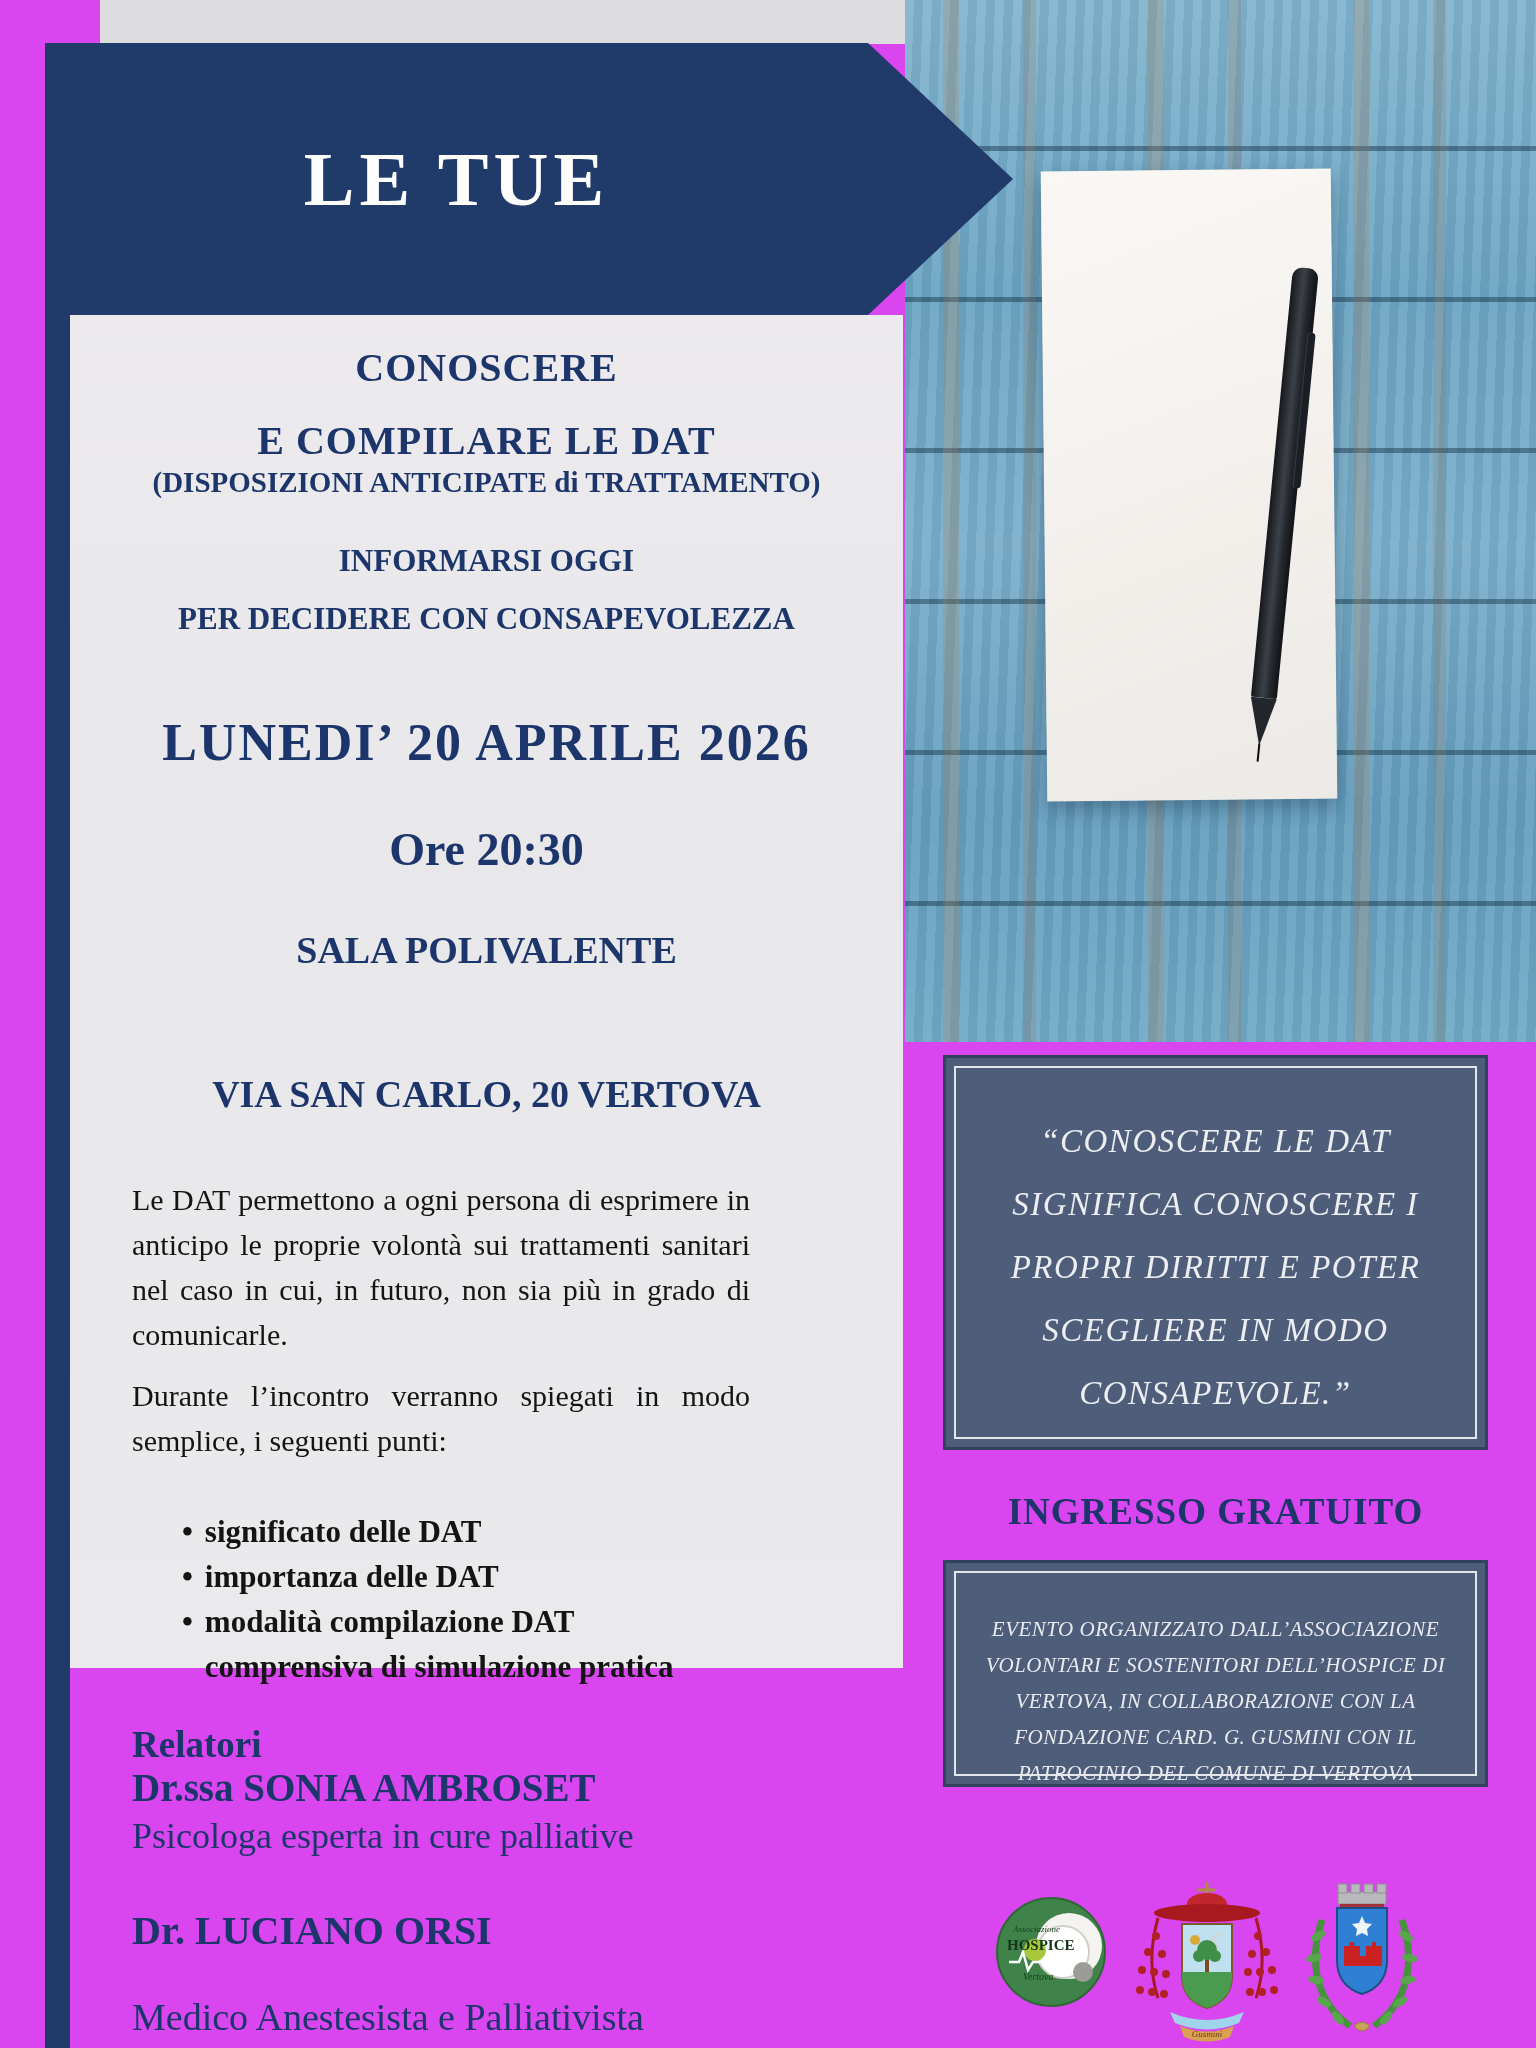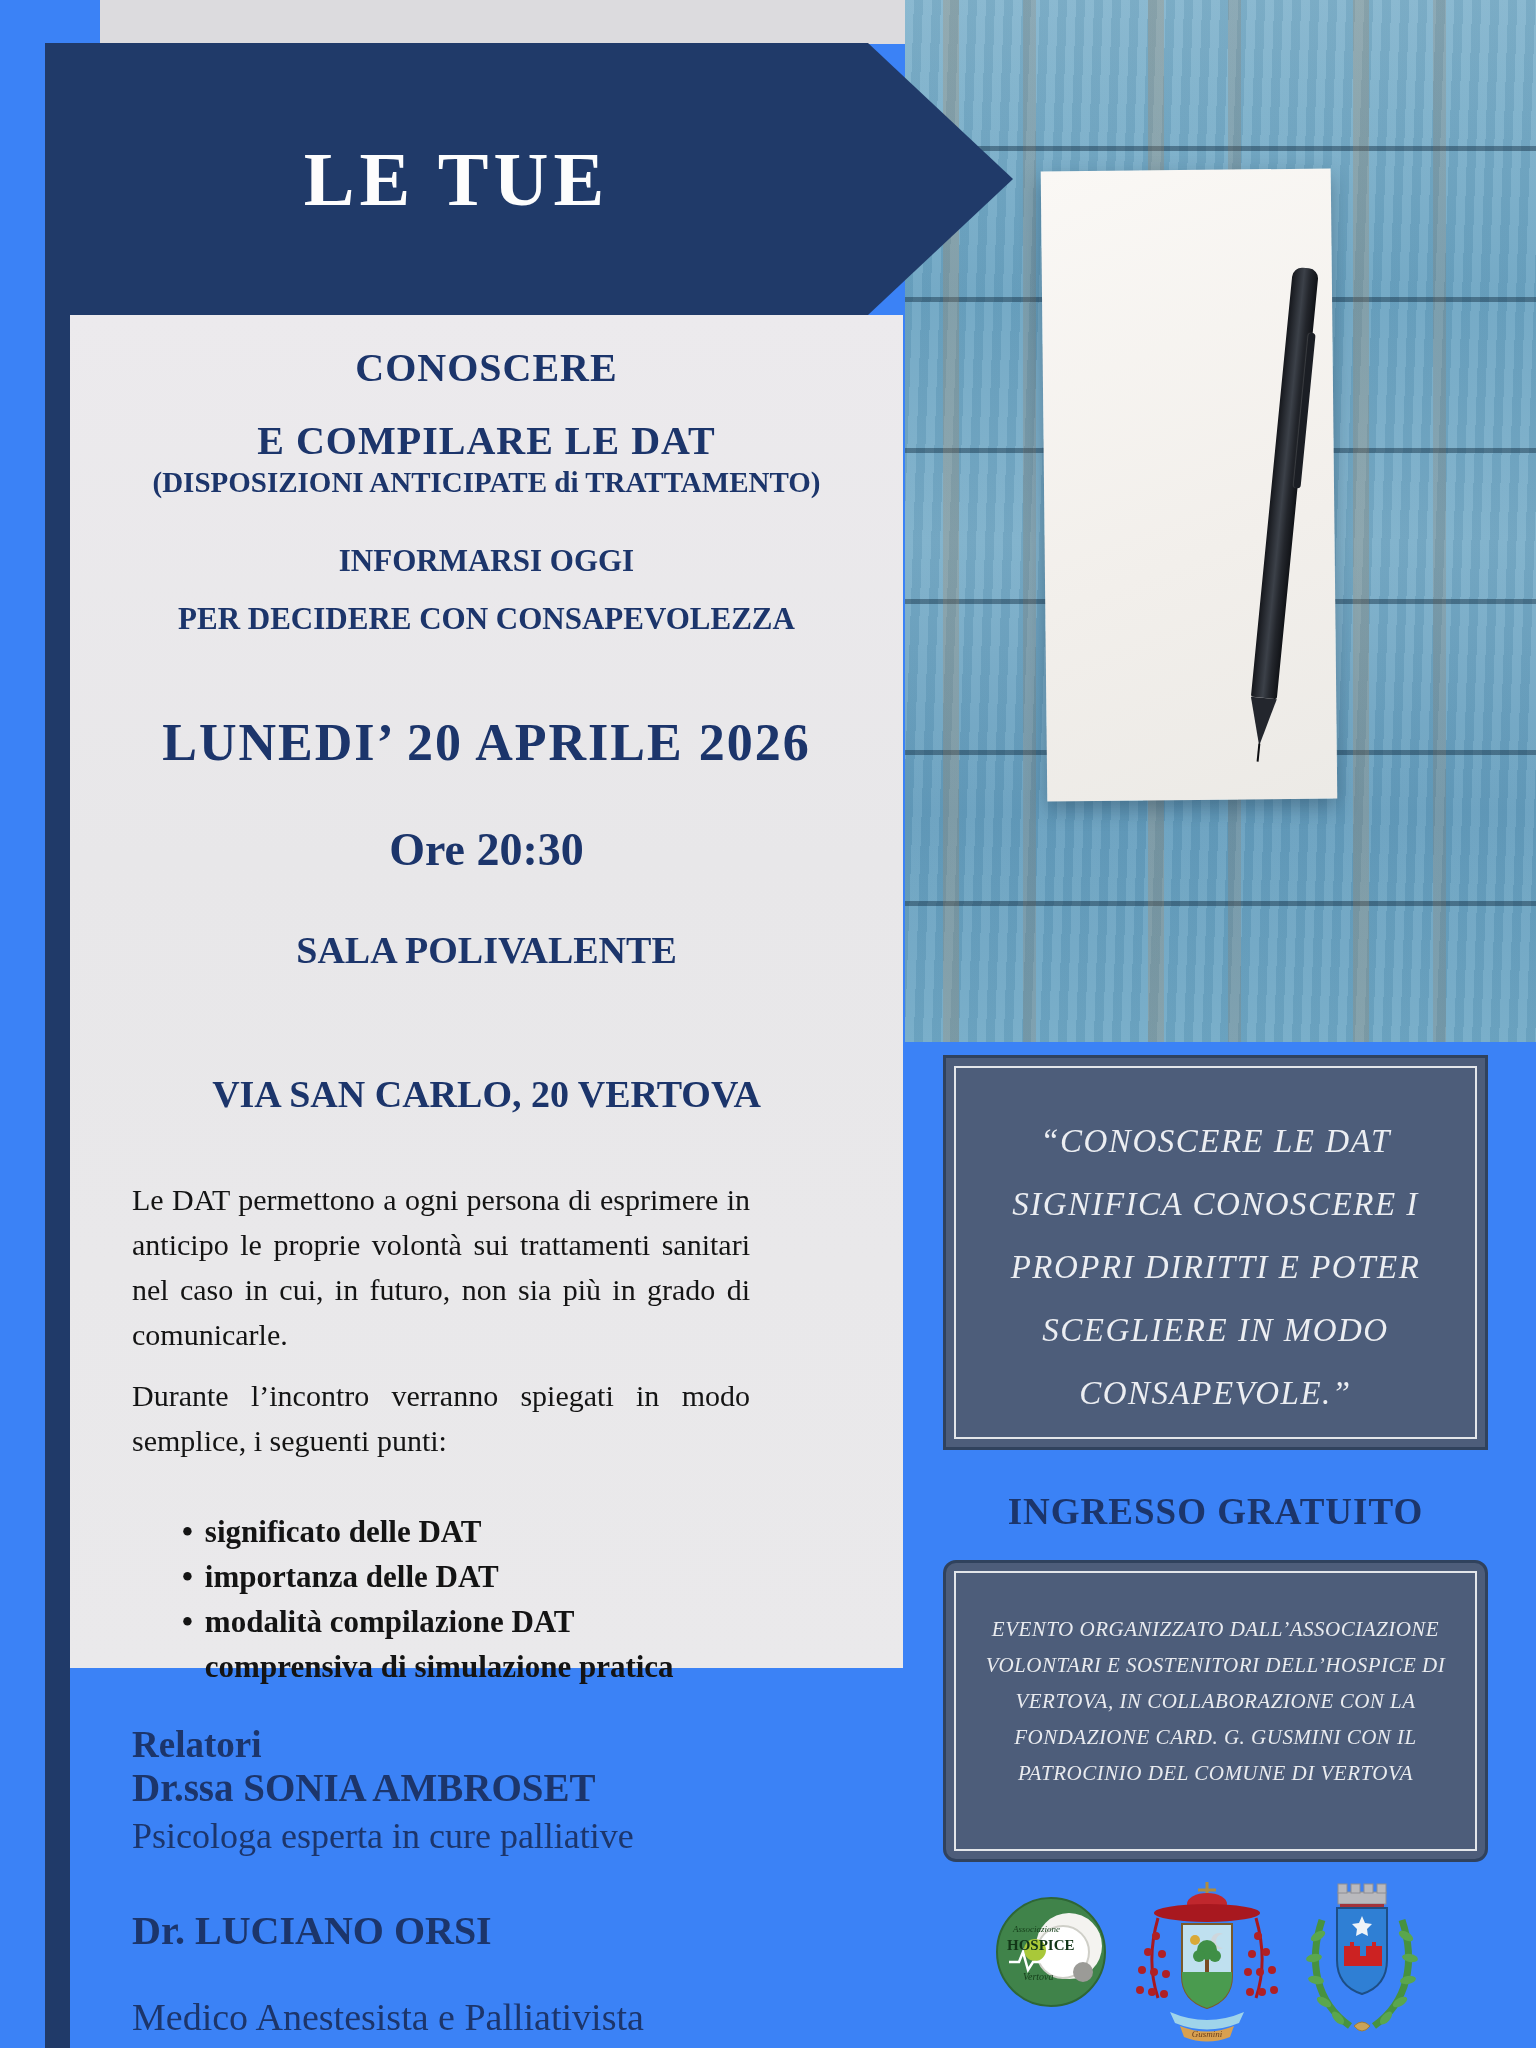--- a/index.html
+++ b/index.html
@@ -1,17 +1,17 @@
 <!DOCTYPE html>
 <html><head>
 <meta charset="utf-8">
 <style>
   html,body{margin:0;padding:0;background:#888;}
   .page{
-    position:relative; width:1536px; height:2048px; background:#3b82f6;
+    position:relative; width:1536px; height:2048px; background:#d946ef;
     overflow:hidden; font-family:"Liberation Serif","DejaVu Serif",serif;
     margin:0 auto;
   }
   
   .top-band{position:absolute;left:100px;top:0;width:805px;height:44px;background:#dcdbde;}
 
   
   .photo{
     position:absolute;left:905px;top:0;width:631px;height:1042px;overflow:hidden;
     background:
@@ -82,21 +82,21 @@
     position:absolute;left:943px;width:545px;background:#4d5d7a;border:3px solid #30425d;box-sizing:border-box;
   }
   .slate-box::after{content:"";position:absolute;inset:8px;border:2px solid #e3e6ea;pointer-events:none;}
   .quote-box{top:1055px;height:395px;}
   .quote-lines{position:absolute;left:0;top:52px;width:100%;text-align:center;color:#eceef2;
     font-style:italic;font-size:33px;line-height:63px;letter-spacing:1.5px;}
   .admission{
     position:absolute;left:943px;top:1490px;width:545px;text-align:center;
     color:#1c356b;font-weight:bold;font-size:37px;letter-spacing:1px;
   }
-  .org-box{top:1560px;height:302px;border-radius:13px;}
+  .org-box{top:1560px;height:227px;}
   .org-lines{position:absolute;left:0;top:48px;width:100%;text-align:center;color:#e9ebef;
     font-style:italic;font-size:21px;line-height:36px;letter-spacing:0.5px;}
 
   
   .logo{position:absolute;}
   .logo-hospice{left:995px;top:1888px;}
   .logo-cardinal{left:1128px;top:1876px;}
   .logo-comune{left:1300px;top:1876px;}
 </style>
 </head>

